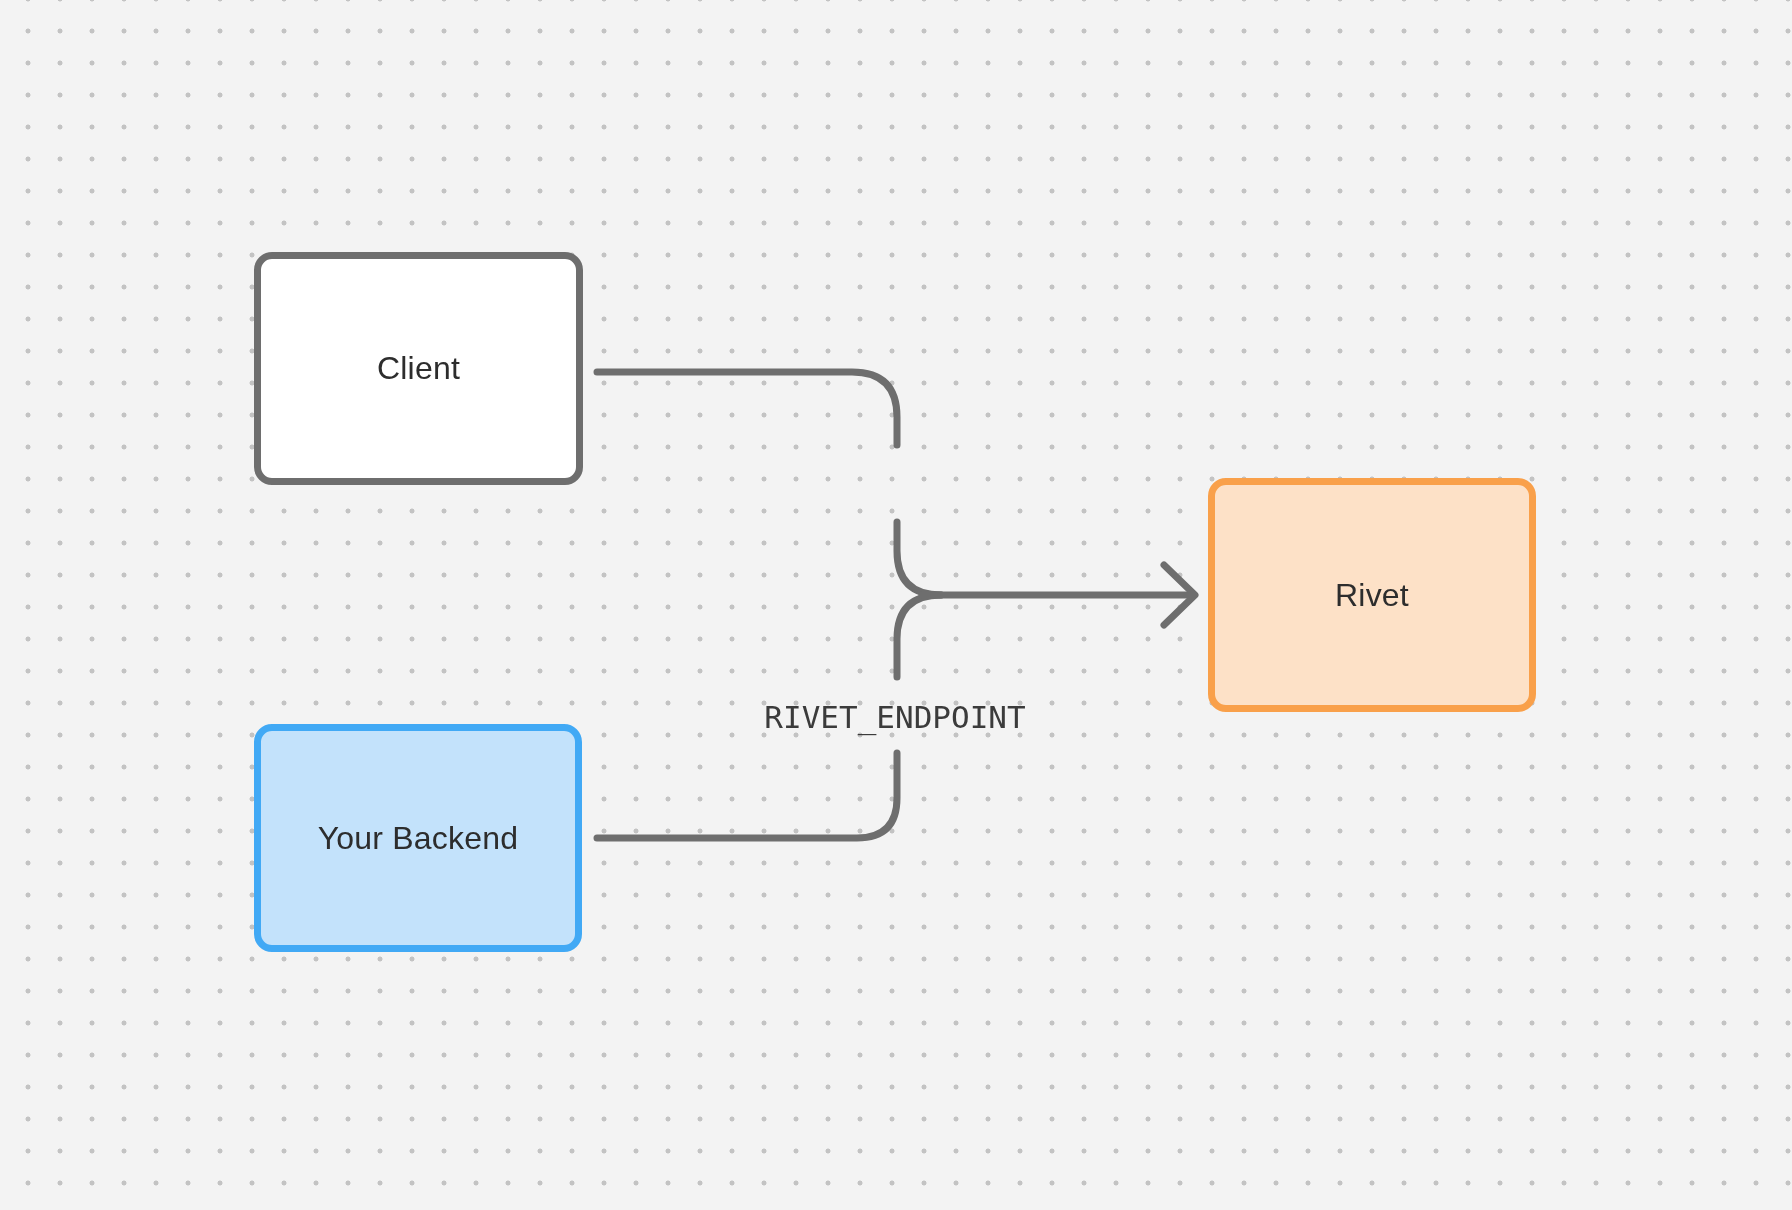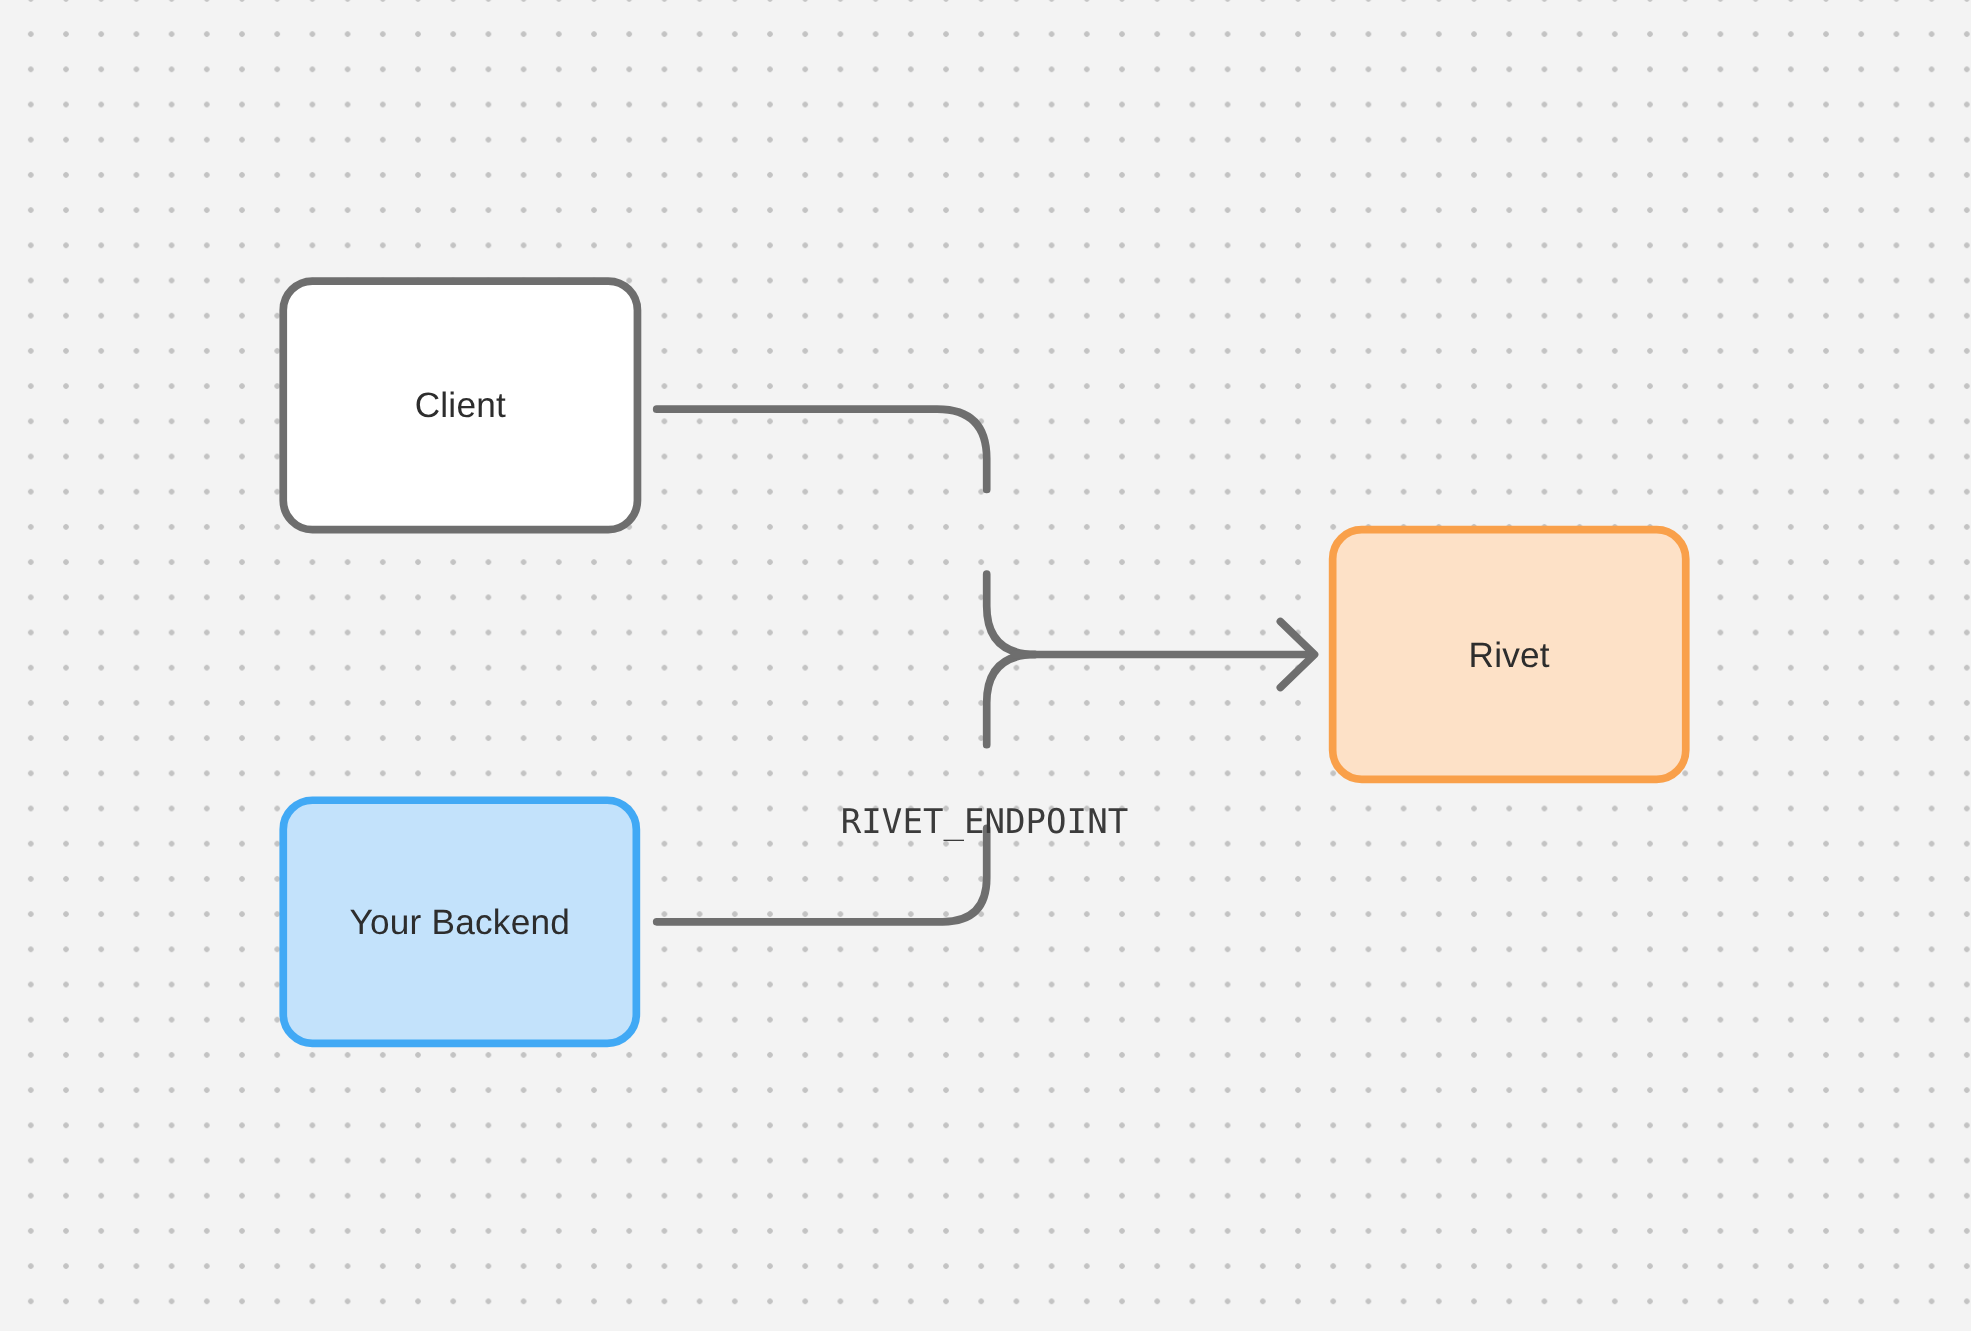--- a/index.html
+++ b/index.html
@@ -28,21 +28,21 @@
     stroke: var(--connector, #6e6e6e);
     stroke-width: 7;
     stroke-linecap: round;
     stroke-linejoin: round;
   }
   .node {
     position: absolute;
     box-sizing: border-box;
     border-style: solid;
     border-width: 7px;
-    border-radius: 30px;
+    border-radius: 18px;
     display: flex;
     align-items: center;
     justify-content: center;
     font-size: 32px;
     font-weight: 500;
     color: var(--node_text, #2d2d2d);
     letter-spacing: 0.2px;
   }
   .node-client {
     left: 254px; top: 252px; width: 329px; height: 233px;
@@ -62,21 +62,21 @@
   .edge-label {
     position: absolute;
     transform: translate(-50%, -50%);
     font-family: "DejaVu Sans Mono", monospace;
     font-size: 31px;
     font-weight: 500;
     color: var(--label_text, #3b3b3b);
     white-space: nowrap;
   }
   .edge-label-public { left: 896px; top: 484px; }
-  .edge-label-private { left: 895px; top: 717px; margin-top: 30px; }
+  .edge-label-private { left: 895px; top: 717px; }
 </style>
 </head>
 <body>
 
 <div class="canvas">
 
   <svg class="wires" viewBox="0 0 1792 1210" xmlns="http://www.w3.org/2000/svg">
 
     <path class="wire" d="M 597 372 H 852 Q 897 372 897 417 V 445"></path>
 

